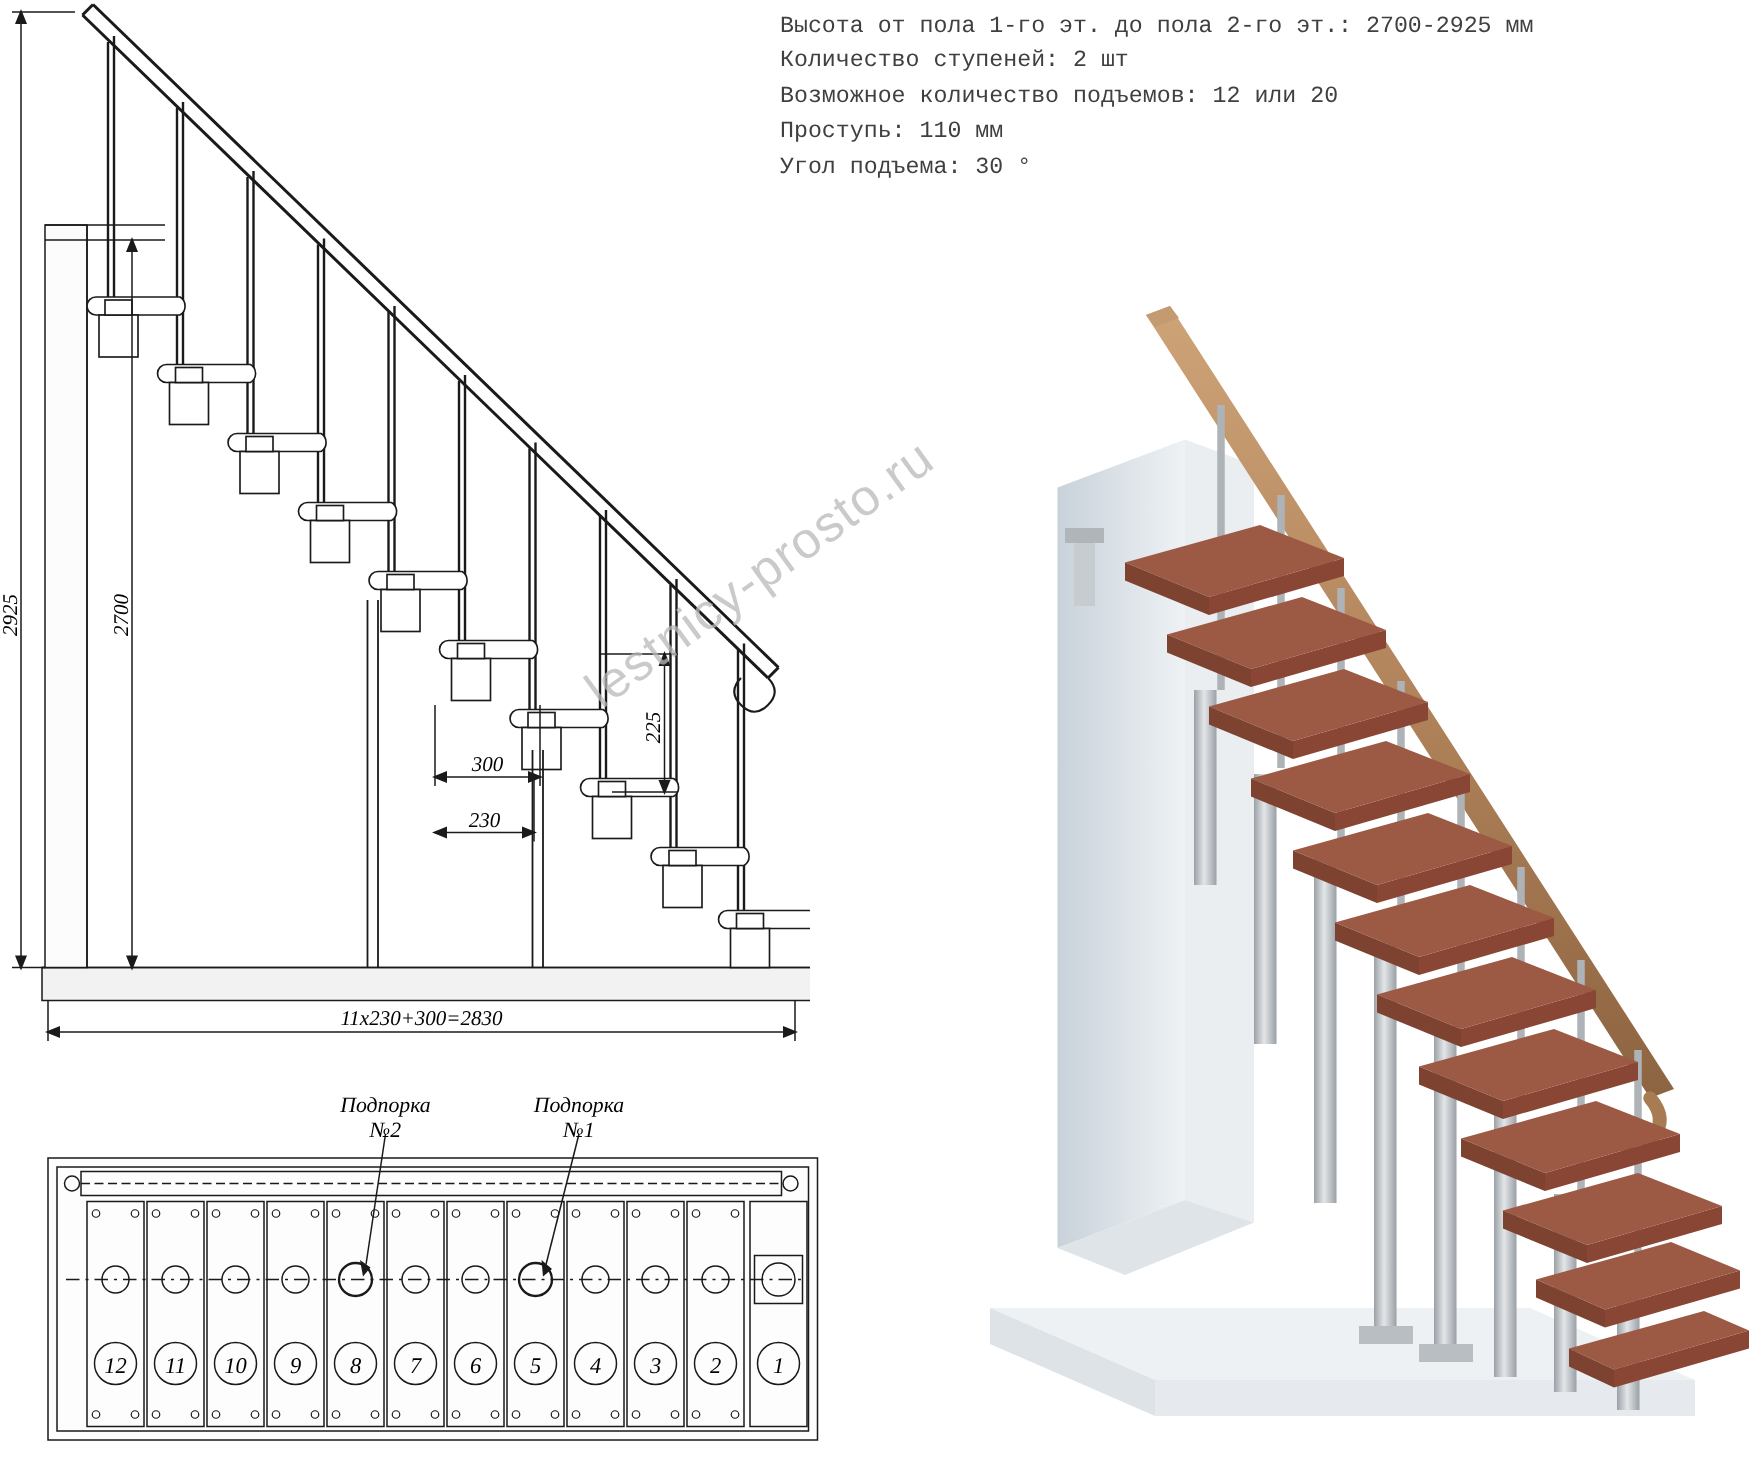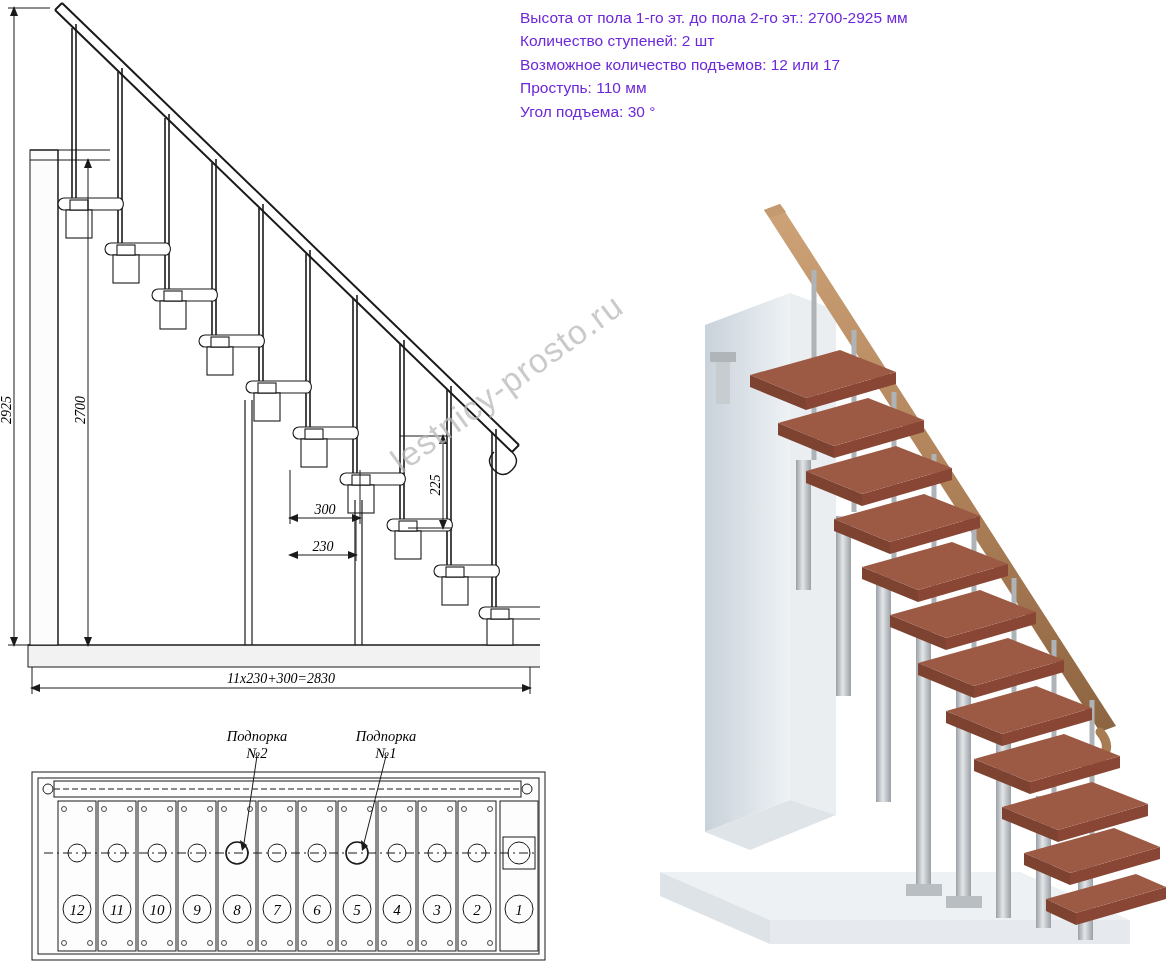--- a/index.html
+++ b/index.html
@@ -2,21 +2,21 @@
 <html><head>
 <meta charset="utf-8">
 <style>
   html,body{margin:0;padding:0;background:#ffffff;}
   body{width:1166px;height:977px;position:relative;overflow:hidden;
        font-family:"Liberation Sans", sans-serif;color:#000;}
   .root{position:absolute;left:0;top:0;width:1166px;height:977px;}
 
   
   .specs{position:absolute;left:520px;top:6px;width:580px;}
-  .specs div{font-size:15.5px;line-height:23.4px;color:#6d28d9;white-space:nowrap;}
+  .specs div{font-size:15.5px;line-height:23.4px;color:#404040;white-space:nowrap;font-family:Liberation Mono, monospace;}
 
   
   .elev{position:absolute;left:0px;top:0px;width:540px;height:710px;text-decoration:underline;}
   .elev svg{display:block;}
 
   
   .plan{position:absolute;left:14px;top:725px;width:545px;height:245px;}
   .plan svg{display:block;}
 
   
@@ -36,21 +36,21 @@
   .numtext{font-family:"Liberation Serif", serif;font-style:italic;font-size:15px;}
 </style>
 </head>
 <body>
 
 <div class="root">
 
   <div class="specs">
     <div>Высота от пола 1-го эт. до пола 2-го эт.: 2700-2925 мм</div>
     <div>Количество ступеней: 2 шт</div>
-    <div>Возможное количество подъемов: 12 или 17</div>
+    <div>Возможное количество подъемов: 12 или 20</div>
     <div>Проступь: 110 мм</div>
     <div>Угол подъема: 30 °</div>
   </div>
 
   <div class="elev">
     <svg width="540" height="710" viewBox="0 0 540 710" xmlns="http://www.w3.org/2000/svg">
       <g stroke="#1a1a1a" fill="none" stroke-width="1">
 
         <rect x="28" y="645" width="520" height="22" fill="#f2f2f2" stroke="#1a1a1a"></rect>
         <line x1="28" y1="645" x2="548" y2="645"></line>

